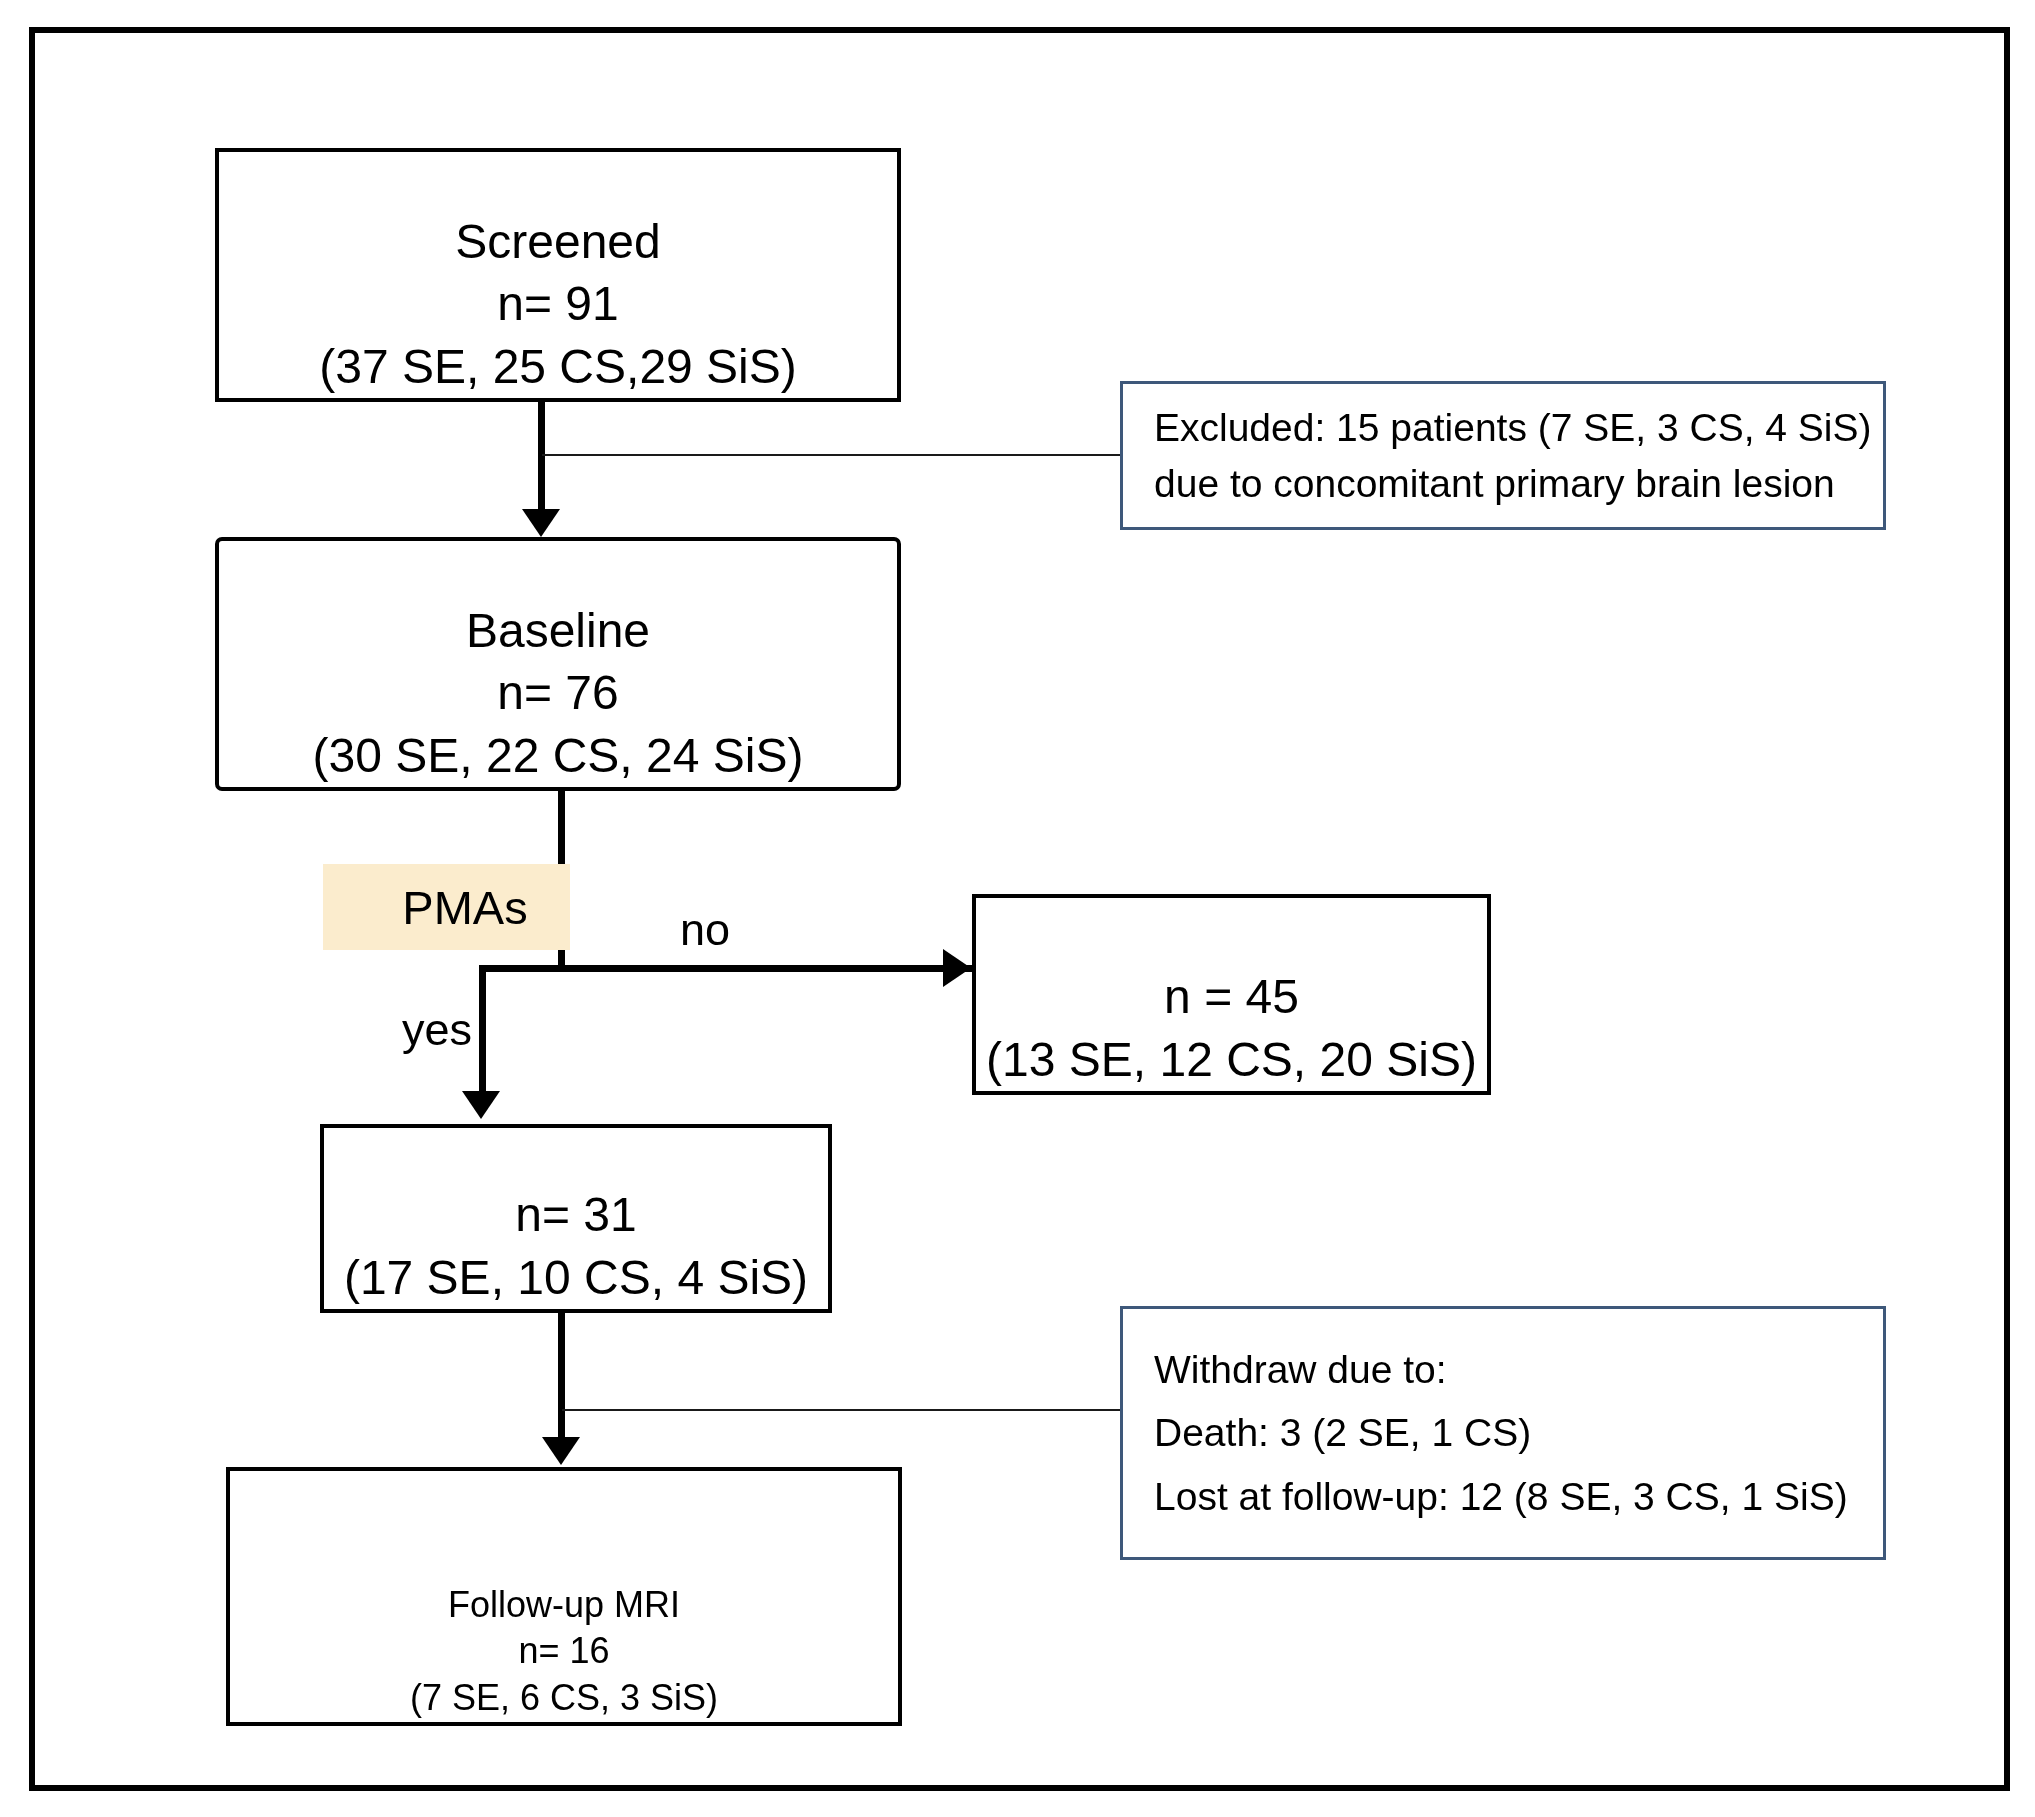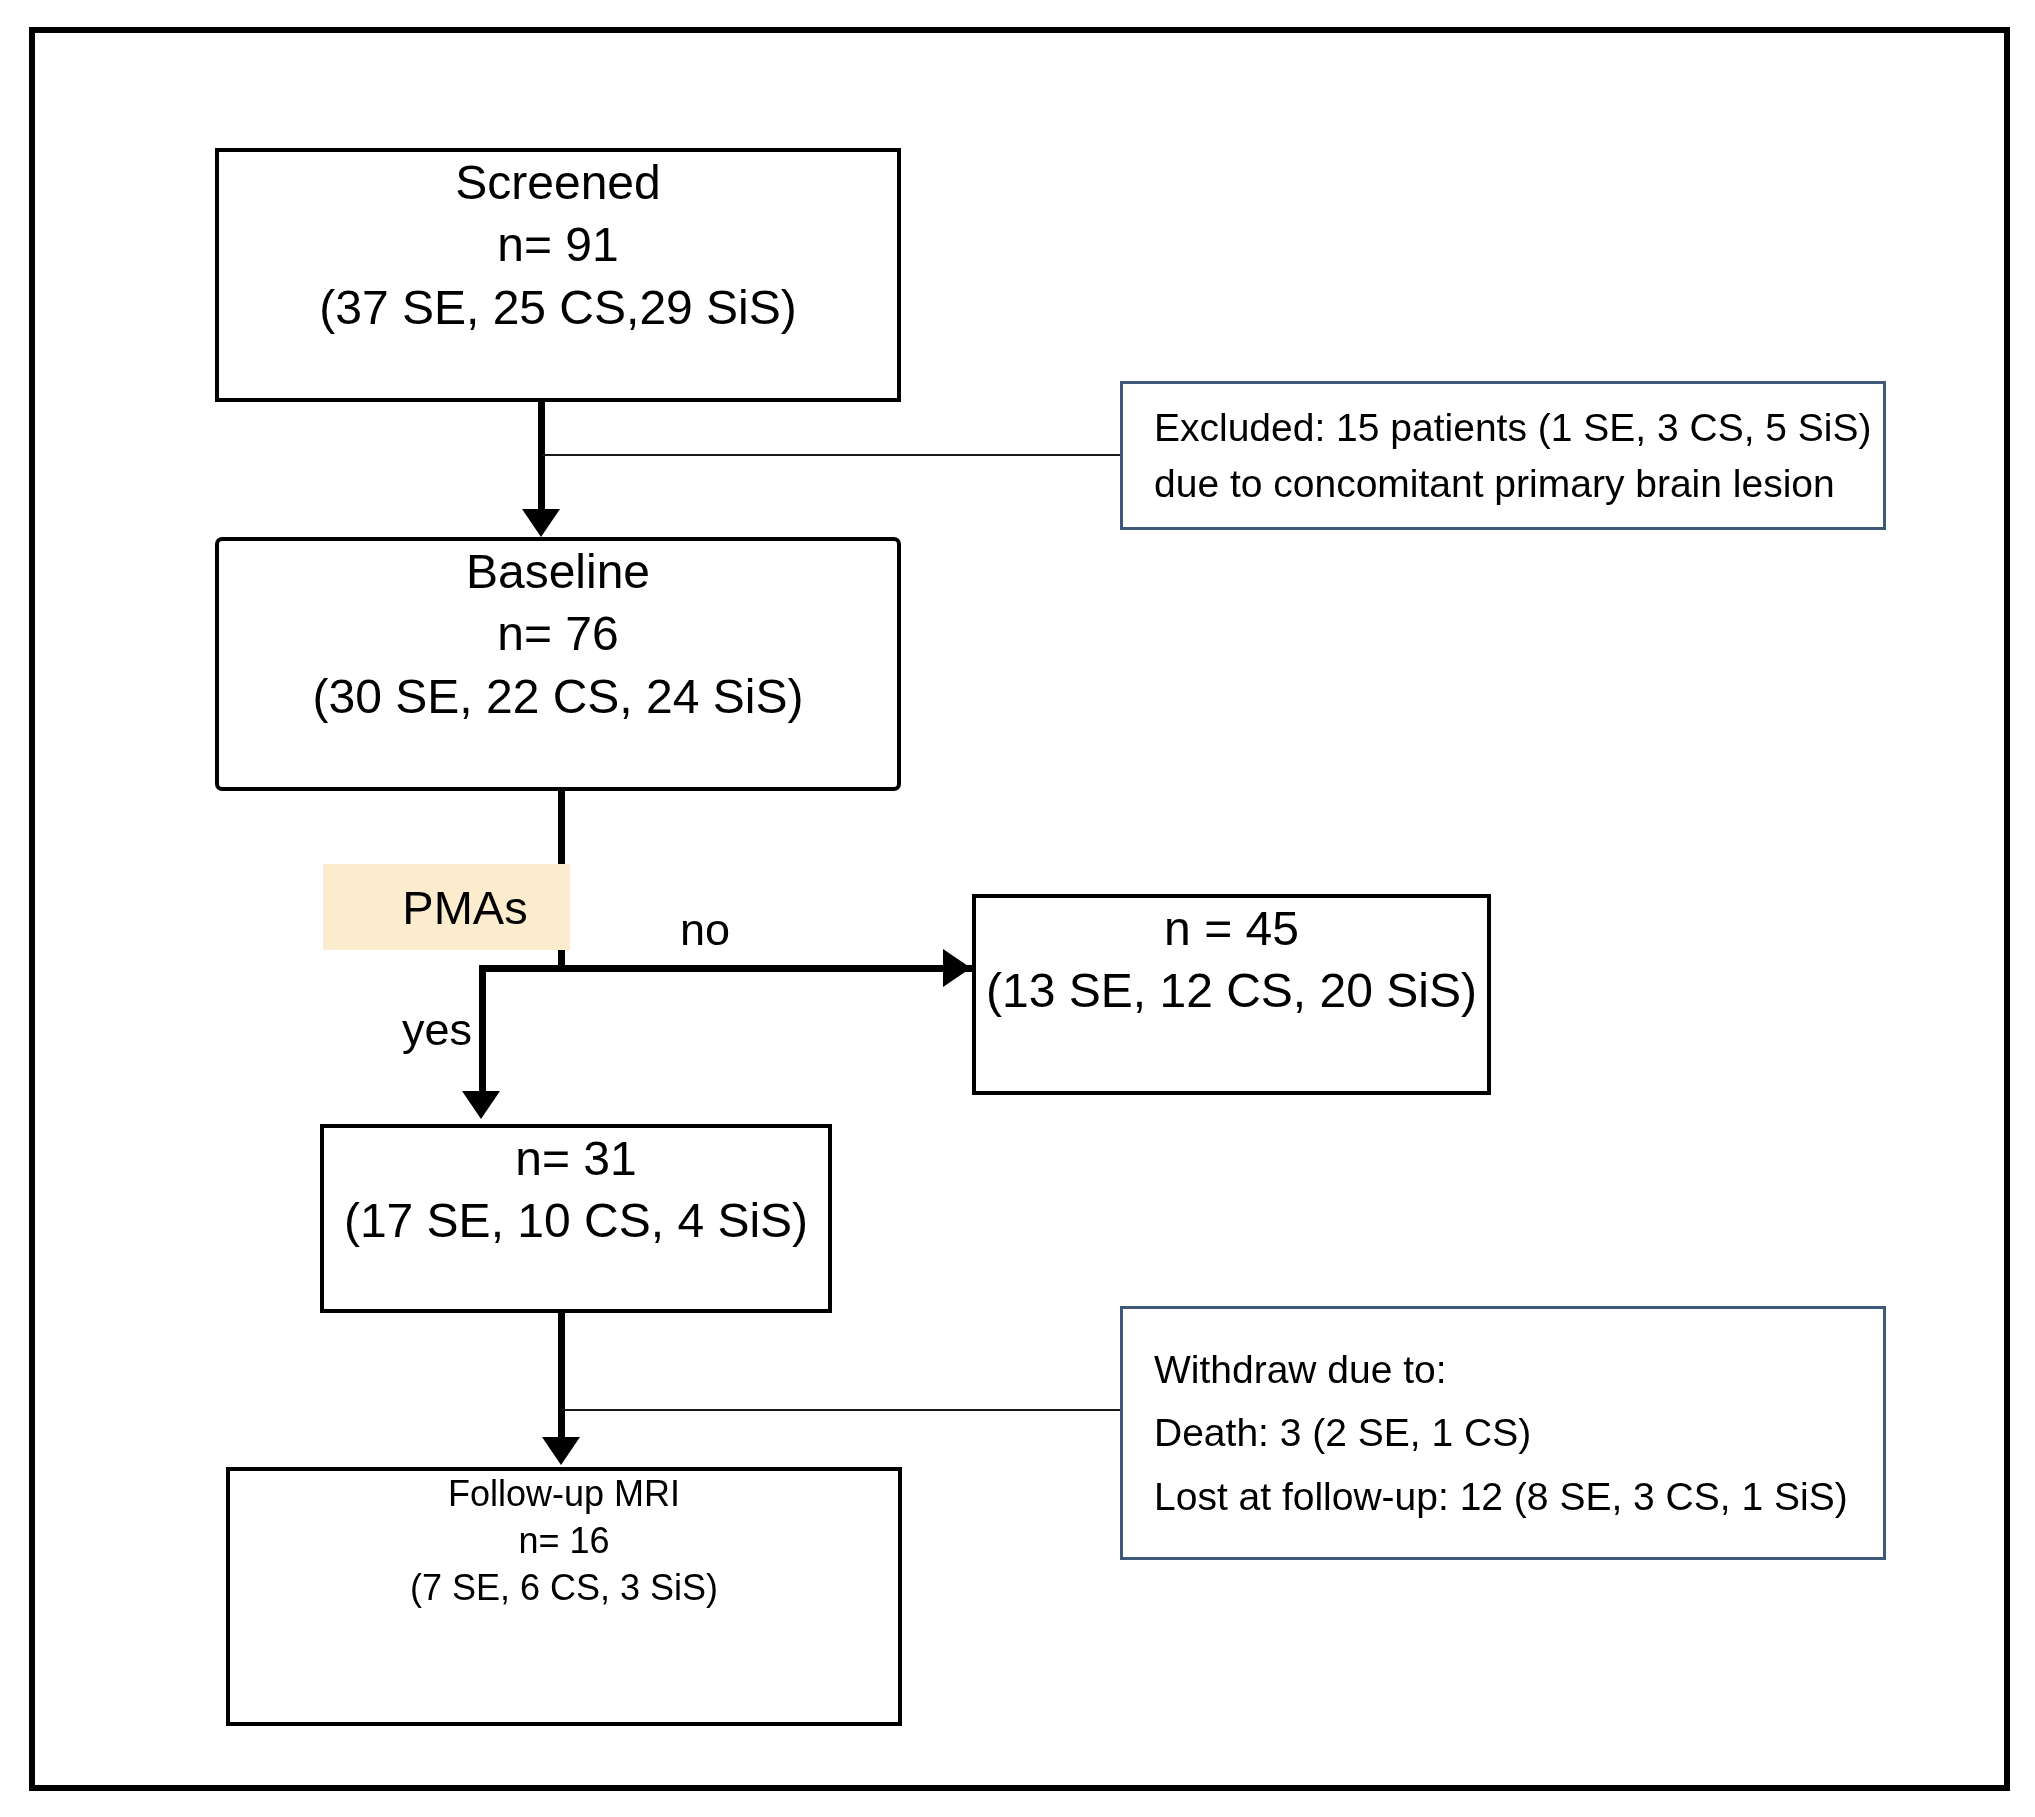--- a/index.html
+++ b/index.html
@@ -20,21 +20,21 @@
     box-sizing:border-box;
   }
   
   .node{
     position:absolute;
     box-sizing:border-box;
     background:#ffffff;
     display:flex;
     flex-direction:column;
     align-items:center;
-    justify-content:flex-start;
+    justify-content:flex-end;
     text-align:center;
     color:#000000;
     line-height:1.30;
   }
   .node.black{ border:4.5px solid #000000; }
   .node .ln{ display:block; white-space:nowrap; }
 
   
   #node-screened   { left:215px;  top:148px;  width:686px; height:254px;  font-size:48px; }
   #node-baseline   { left:215px;  top:537px;  width:686px; height:254px;  font-size:48px;border-radius:7px; }
@@ -112,21 +112,21 @@
     <span class="ln">n= 91</span>
     <span class="ln">(37 SE, 25 CS,29 SiS)</span>
   </div>
 
   <div class="vline" style="left:538px; top:402px; height:110px;"></div>
   <div class="arrow-down" style="left:522px; top:509px;"></div>
 
   <div class="thinline" style="left:542px; top:454px; width:580px;"></div>
 
   <div class="annot" id="annot-excluded">
-    <span class="ln">Excluded: 15 patients (1 SE, 3 CS, 5 SiS)</span>
+    <span class="ln">Excluded: 15 patients (7 SE, 3 CS, 4 SiS)</span>
     <span class="ln">due to concomitant primary brain lesion</span>
   </div>
 
   <div class="node black" id="node-baseline">
     <span class="ln">Baseline</span>
     <span class="ln">n= 76</span>
     <span class="ln">(30 SE, 22 CS, 24 SiS)</span>
   </div>
 
   <div class="vline" style="left:558px; top:791px; height:180px;"></div>

